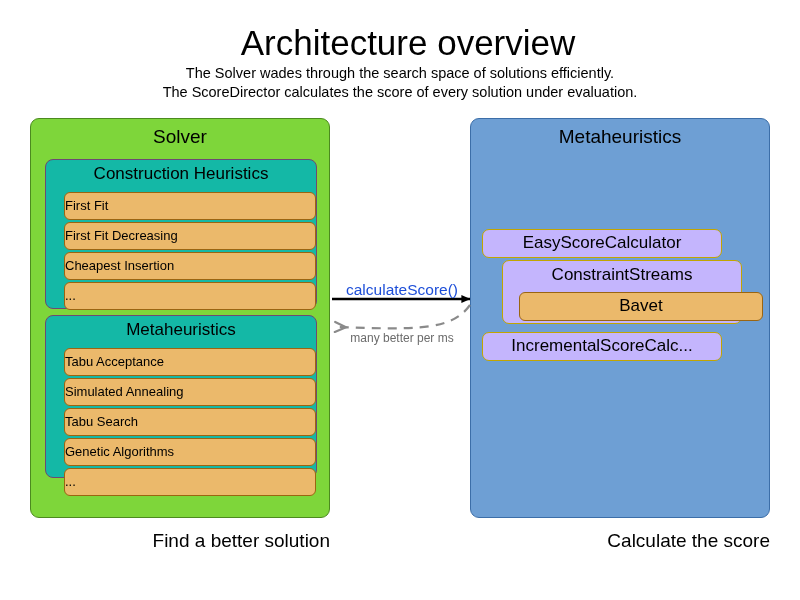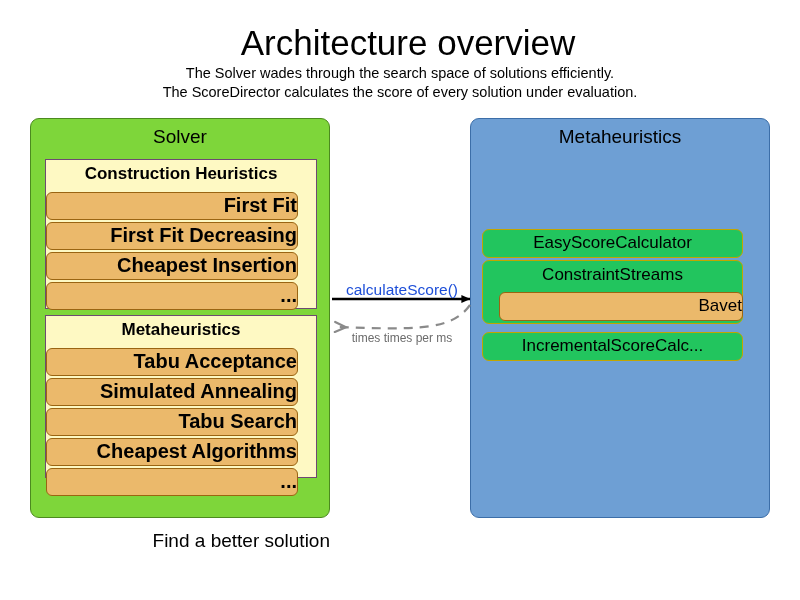--- a/index.html
+++ b/index.html
@@ -65,25 +65,24 @@
     top: 6px;
     width: 100%;
     text-align: center;
     font-size: 19px;
     line-height: 24px;
   }
 
   
   .group-box {
     position: absolute;
-    background: #fef9c3;
+    background: #14b8a6;
     border: 1.5px solid #6e4a72;
-    border-radius: 0;
-    box-sizing: border-box;
-    font-weight: bold;
+    border-radius: 8px;
+    box-sizing: border-box;
   }
   #group-construction {
     left: 14px;
     top: 40px;
     width: 272px;
     height: 150px;
   }
   #group-metaheuristics {
     left: 14px;
     top: 196px;
@@ -96,69 +95,70 @@
     top: 3px;
     width: 100%;
     text-align: center;
     font-size: 17px;
     line-height: 22px;
   }
 
   
   .item-box {
     position: absolute;
-    left: 0;
+    left: 18px;
     width: 252px;
     height: 28px;
     background: #EBB96B;
     border: 1.5px solid #9a6512;
     border-radius: 6px;
     box-sizing: border-box;
-    text-align: right;
-    font-size: 20px;
+    text-align: left;
+    font-size: 13px;
     line-height: 25px;
   }
 
   
   .yellow-box {
     position: absolute;
     left: 11px;
-    width: 261px;
-    background: #22c55e;
+    width: 240px;
+    background: #c4b5fd;
     border: 1.5px solid #c2a500;
     border-radius: 7px;
     box-sizing: border-box;
     text-align: center;
     font-size: 17px;
   }
   #box-easy {
     top: 110px;
     height: 29px;
     line-height: 26px;
   }
   #box-cs {
     top: 141px;
     height: 64px;
+    margin-left: 20px;
   }
   #box-cs .yb-label {
     display: block;
     line-height: 26px;
     padding-top: 1px;
   }
   #box-bavet {
     position: absolute;
     left: 16px;
     top: 31px;
     width: 244px;
     height: 29px;
     background: #EBB96B;
     border: 1.5px solid #9a6512;
     border-radius: 6px;
     box-sizing: border-box;
-    text-align: right;
+    text-align: center;
     font-size: 17px;
     line-height: 26px;
   }
   #box-incremental {
     top: 213px;
     height: 29px;
     line-height: 26px;
   }
 
   
@@ -228,21 +228,21 @@
     <div class="item-box" style="top:62px">First Fit Decreasing</div>
     <div class="item-box" style="top:92px">Cheapest Insertion</div>
     <div class="item-box" style="top:122px">...</div>
   </div>
 
   <div class="group-box" id="group-metaheuristics">
     <div class="group-title">Metaheuristics</div>
     <div class="item-box" style="top:32px">Tabu Acceptance</div>
     <div class="item-box" style="top:62px">Simulated Annealing</div>
     <div class="item-box" style="top:92px">Tabu Search</div>
-    <div class="item-box" style="top:122px">Cheapest Algorithms</div>
+    <div class="item-box" style="top:122px">Genetic Algorithms</div>
     <div class="item-box" style="top:152px">...</div>
   </div>
 </div>
 
 <div class="panel" id="scoredirector-panel">
   <div class="panel-title">Metaheuristics</div>
 
   <div class="yellow-box" id="box-easy">EasyScoreCalculator</div>
 
   <div class="yellow-box" id="box-cs">
@@ -262,17 +262,18 @@
       <path d="M12,1 L1,6 L12,11" fill="none" stroke="#8a8a8a" stroke-width="2.2" stroke-linecap="round" stroke-linejoin="round"></path>
     </marker>
   </defs>
 
   <line x1="332" y1="299" x2="470" y2="299" stroke="#000000" stroke-width="2.4" marker-end="url(#head-solid)"></line>
 
   <path d="M470,305 C452,330 420,330 336,327" fill="none" stroke="#8a8a8a" stroke-width="2.2" stroke-dasharray="9,7" marker-end="url(#head-dashed)"></path>
 </svg>
 
 <div class="arrow-label" id="label-calculate">calculateScore()</div>
-<div class="arrow-label" id="label-manytimes">times times per ms</div>
+<div class="arrow-label" id="label-manytimes">many better per ms</div>
 
 <div class="caption" id="caption-left">Find a better solution</div>
 <div class="caption" id="caption-right">
+  <div>Calculate the score</div>
 </div>
 
 </body></html>

